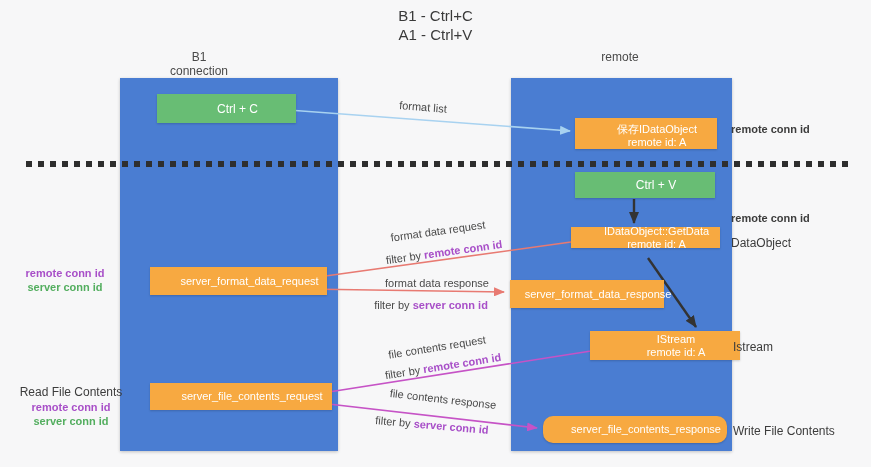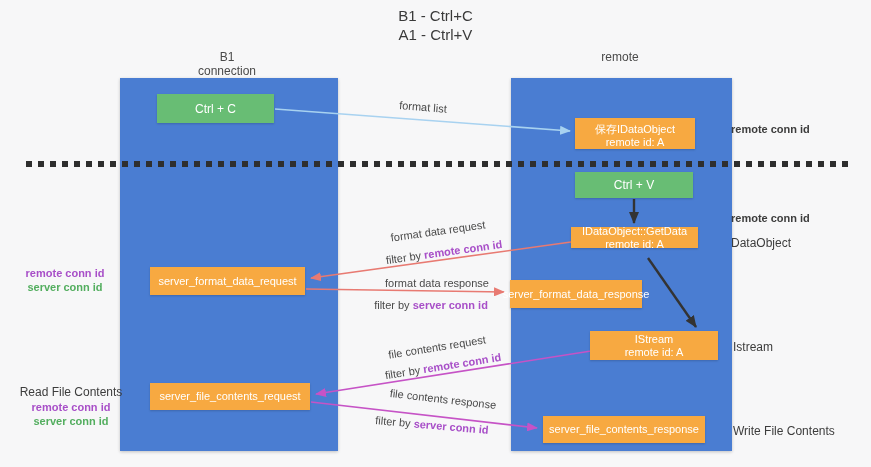--- a/index.html
+++ b/index.html
@@ -1,42 +1,42 @@
 <!DOCTYPE html>
 <html><head>
 <meta charset="utf-8">
 <style>
   html,body{margin:0;padding:0;background:#f7f7f8;}
   .canvas{position:relative;width:871px;height:467px;background:#f7f7f8;
           font-family:"Liberation Sans",sans-serif;overflow:hidden;}
   .title{position:absolute;left:0;top:6px;width:871px;text-align:center;
          font-size:15px;line-height:19px;color:#3a3a3a;}
   .hdr{position:absolute;text-align:center;font-size:12px;line-height:14px;color:#4a4a4a;}
-  #hdr-left{left:152px;top:50px;width:150px;}
+  #hdr-left{left:124px;top:50px;width:150px;}
   #hdr-right{left:545px;top:50px;width:150px;}
   .col{position:absolute;top:78px;height:373px;background:#4a7dd2;
        box-shadow:0 1px 3px rgba(0,0,0,.22);}
   #col-left{left:120px;width:218px;}
   #col-right{left:511px;width:221px;}
   .dash{position:absolute;left:26px;top:161px;width:822px;height:6px;
         background:repeating-linear-gradient(90deg,#2e2e2e 0 6px,transparent 6px 12px);}
   .box{position:absolute;display:flex;flex-direction:column;align-items:center;
        justify-content:center;color:#fff;text-align:center;
-       box-shadow:0 1px 2px rgba(0,0,0,.18);}
+       box-shadow:0 1px 2px rgba(0,0,0,.18);padding-left:22px;}
   .green{background:#68bd74;font-size:12px;}
   .orange{background:#f7a941;font-size:11px;line-height:13px;}
   #box-ctrl-c{left:157px;top:94px;width:117px;height:29px;}
   #box-ctrl-v{left:575px;top:172px;width:118px;height:26px;}
   #box-save{left:575px;top:118px;width:120px;height:31px;justify-content:flex-end;}
   #box-getdata{left:571px;top:227px;width:127px;height:21px;}
   #box-istream{left:590px;top:331px;width:128px;height:29px;}
   #box-sfdreq{left:150px;top:267px;width:155px;height:28px;}
   #box-sfdresp{left:510px;top:280px;width:132px;height:28px;}
   #box-sfcreq{left:150px;top:383px;width:160px;height:27px;}
-  #box-sfcresp{left:543px;top:416px;width:162px;height:27px;}
+  #box-sfcresp{left:543px;top:416px;width:162px;height:27px;border-radius:10px;}
   svg.arrows{position:absolute;left:0;top:0;pointer-events:none;}
   .elabel{position:absolute;font-size:11px;color:#4a4a4a;white-space:nowrap;}
   .purple{color:#a84fc8;font-weight:bold;}
   .greentx{color:#53ae5f;font-weight:bold;}
   #lbl-format-list{left:423px;top:107px;transform:translate(-50%,-50%) rotate(4.5deg);}
   #lbl-fdr{left:438px;top:231px;transform:translate(-50%,-50%) rotate(-8deg);}
   #lbl-fdr-filter{left:444px;top:252px;transform:translate(-50%,-50%) rotate(-8deg);}
   #lbl-fdresp{left:437px;top:283px;transform:translate(-50%,-50%);}
   #lbl-fdresp-filter{left:431px;top:305px;transform:translate(-50%,-50%);}
   #lbl-fcr{left:437px;top:347px;transform:translate(-50%,-50%) rotate(-9deg);}

